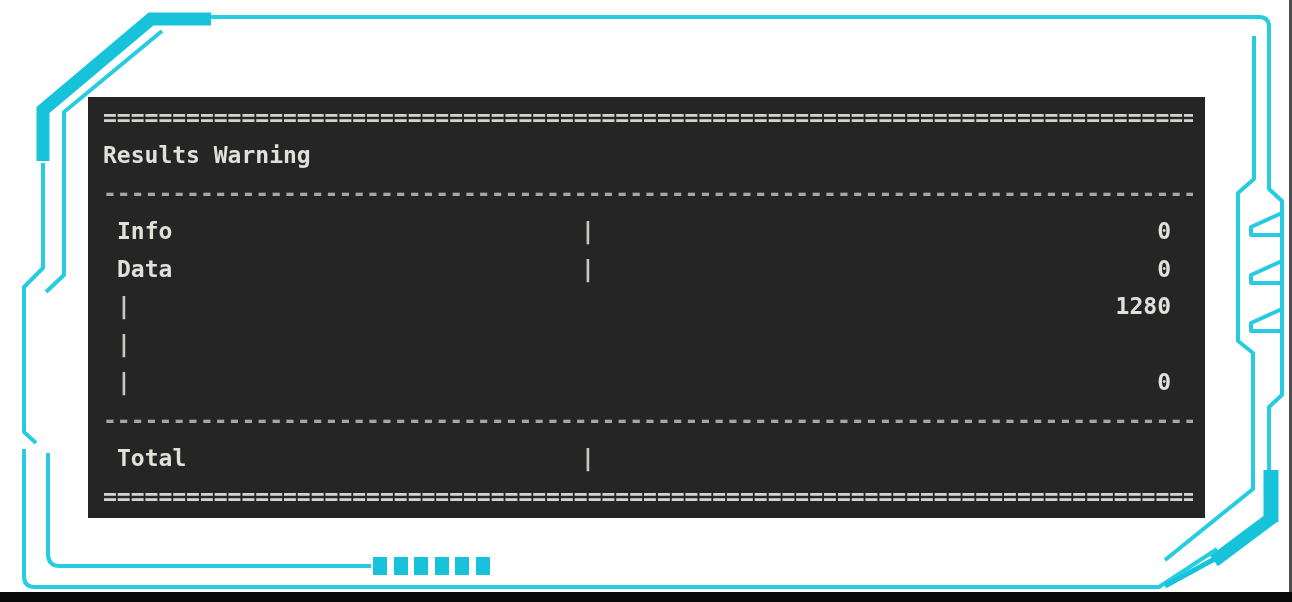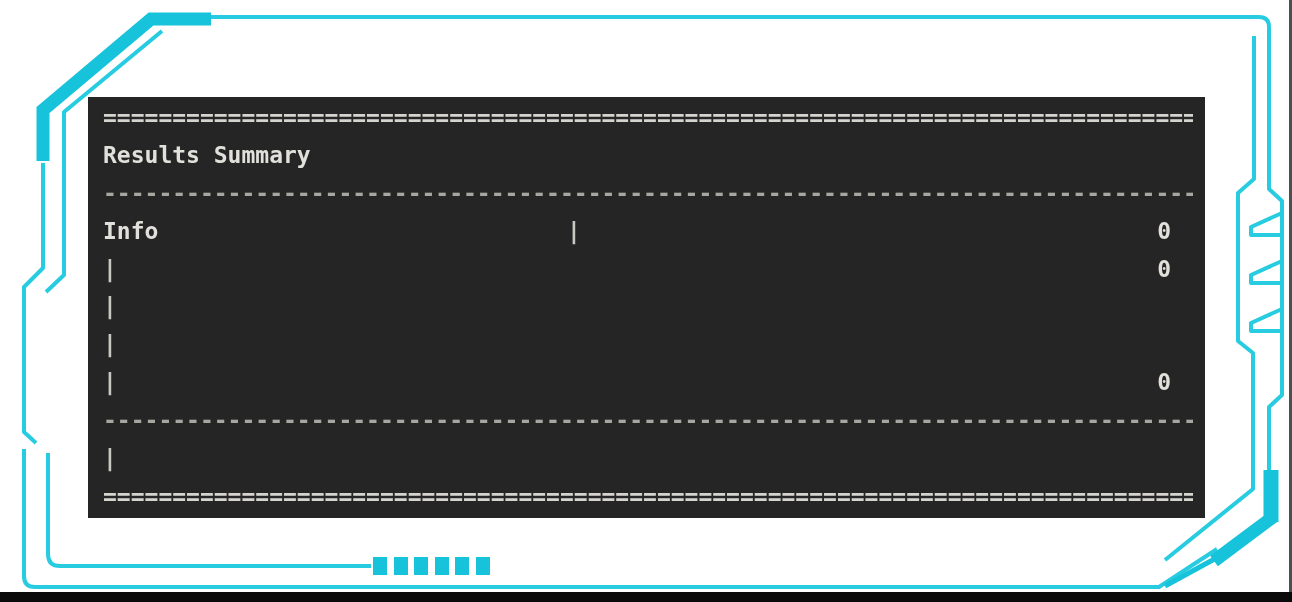--- a/index.html
+++ b/index.html
@@ -13,21 +13,21 @@
   
   .terminal{
     position:absolute;left:88px;top:97px;width:1117px;height:421px;
     background:#252525;box-sizing:border-box;
     padding:2px 12px 0 15px;
     font-size:23px;font-weight:bold;color:#E2E0DB;
   }
   .line{height:37.9px;line-height:37.9px;white-space:nowrap;overflow:hidden;}
   .sep-d{color:#D5D3CE;}
   .sep-s{color:#A8A6A1;}
-  .row{display:flex;}
+  .row{display:flex;margin-left:14px;}
   .lbl{width:464px;flex:none;}
   .pipe{flex:none;color:#C9C7C2;}
   .val{flex:1;text-align:right;padding-right:22px;}
   .bottom-bar{
     position:absolute;left:0;top:592px;width:1292px;height:10px;background:#0a0a0a;
   }
   .right-edge{
     position:absolute;left:1289px;top:0;width:3px;height:602px;background:#4f4f4f;
   }
 </style>
@@ -67,46 +67,49 @@
     <rect x="394" y="557" width="14" height="18"></rect>
     <rect x="414" y="557" width="14" height="18"></rect>
     <rect x="435" y="557" width="14" height="18"></rect>
     <rect x="455" y="557" width="14" height="18"></rect>
     <rect x="476" y="557" width="14" height="18"></rect>
   </g>
 </svg>
 
 <div class="terminal">
   <div class="line sep-d">================================================================================</div>
-  <div class="line">Results Summary</div>
+  <div class="line">Results Warning</div>
   <div class="line sep-s">--------------------------------------------------------------------------------</div>
 
   <div class="line row">
     <span class="lbl">Info</span>
       <span class="pipe">|</span>
       <span class="val">0</span>
   </div>
   <div class="line row">
+    <span class="lbl">Data</span>
       <span class="pipe">|</span>
       <span class="val">0</span>
   </div>
   <div class="line row">
       <span class="pipe">|</span>
+      <span class="val">1280</span>
   </div>
   <div class="line row">
       <span class="pipe">|</span>
   </div>
   <div class="line row">
       <span class="pipe">|</span>
       <span class="val">0</span>
   </div>
 
   <div class="line sep-s">--------------------------------------------------------------------------------</div>
 
   <div class="line row">
+    <span class="lbl">Total</span>
       <span class="pipe">|</span>
   </div>
 
   <div class="line sep-d">================================================================================</div>
 </div>
 
 <div class="right-edge"></div>
 <div class="bottom-bar"></div>
 
 </body></html>

